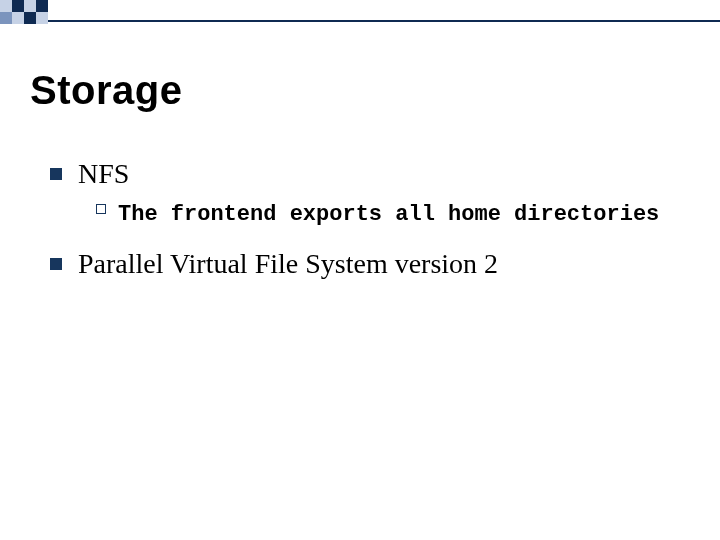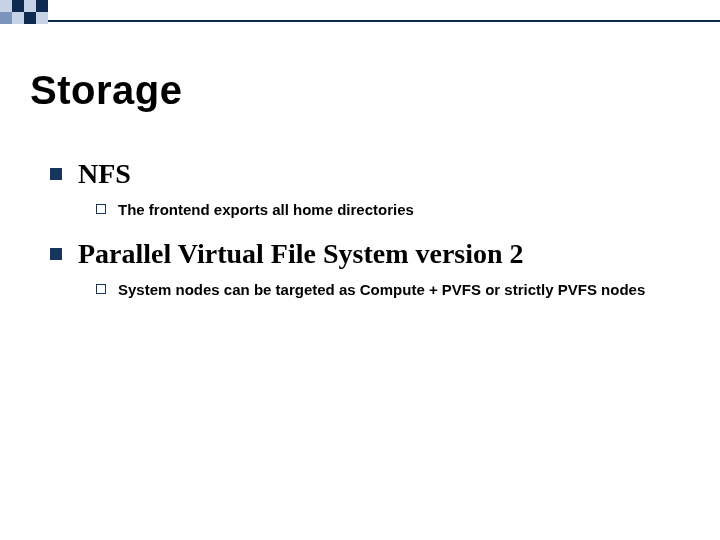--- a/index.html
+++ b/index.html
@@ -50,41 +50,41 @@
     width: 12px;
     height: 12px;
     background: #17365d;
     margin-top: 10px;
     margin-right: 16px;
     flex-shrink: 0;
   }
   .lvl1 .text {
     font-family: "Times New Roman", Times, serif;
     font-size: 28px;
-    font-weight: 700;
+    font-weight: 400;
   }
   .lvl2 {
     display: flex;
     align-items: flex-start;
     margin-left: 46px;
     margin-top: 10px;
     margin-bottom: 8px;
   }
   .lvl2 .bullet {
     width: 10px;
     height: 10px;
     border: 1.5px solid #17365d;
     box-sizing: border-box;
     margin-top: 4px;
     margin-right: 12px;
     flex-shrink: 0;
   }
   .lvl2 .text {
-    font-family: Liberation Sans, sans-serif;
-    font-size: 15px;
+    font-family: Liberation Mono, monospace;
+    font-size: 22px;
     font-weight: 700;
     line-height: 1.35;
     max-width: 560px;
   }
 </style>
 </head>
 <body>
 
 <div class="slide">
 
@@ -112,19 +112,15 @@
     </div>
     <div class="lvl2">
       <div class="bullet"></div>
       <div class="text">The frontend exports all home directories</div>
     </div>
 
     <div class="lvl1">
       <div class="bullet"></div>
       <div class="text">Parallel Virtual File System version 2</div>
     </div>
-    <div class="lvl2">
-      <div class="bullet"></div>
-      <div class="text">System nodes can be targeted as Compute + PVFS or strictly PVFS nodes</div>
-    </div>
 
   </div>
 </div>
 
 </body></html>

